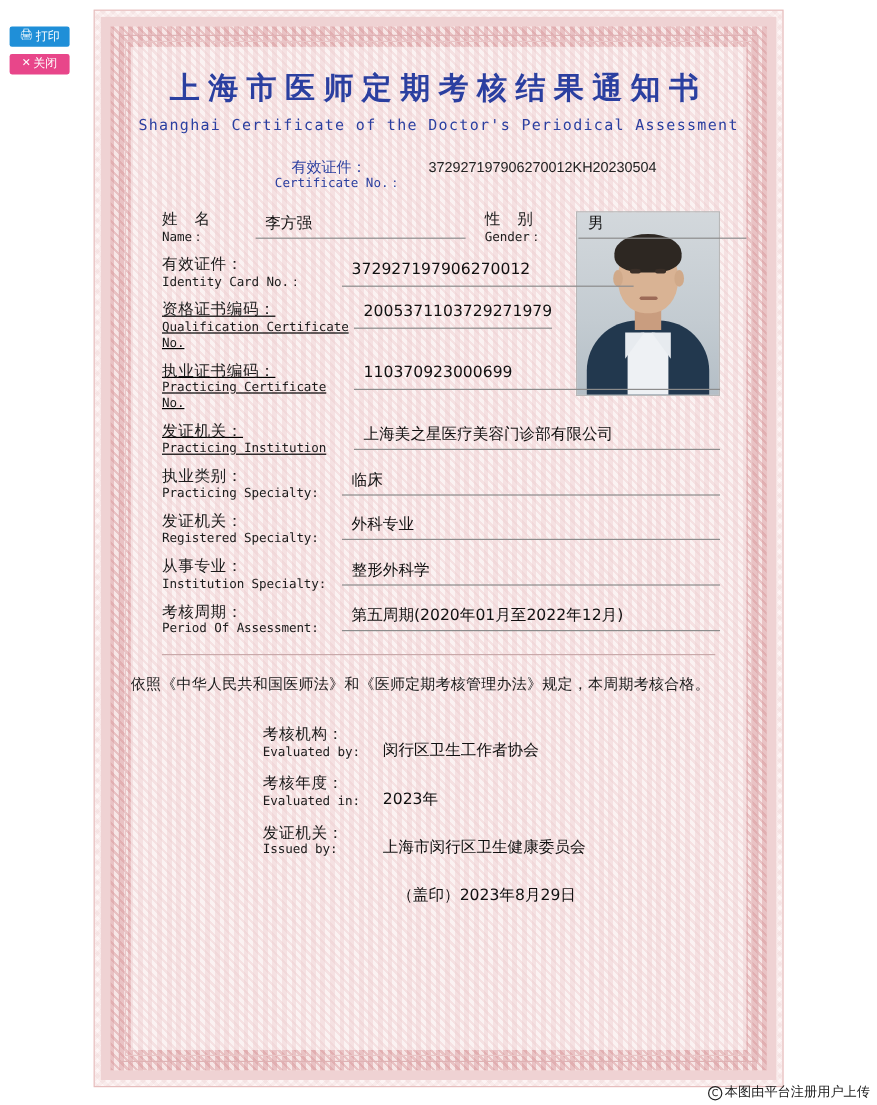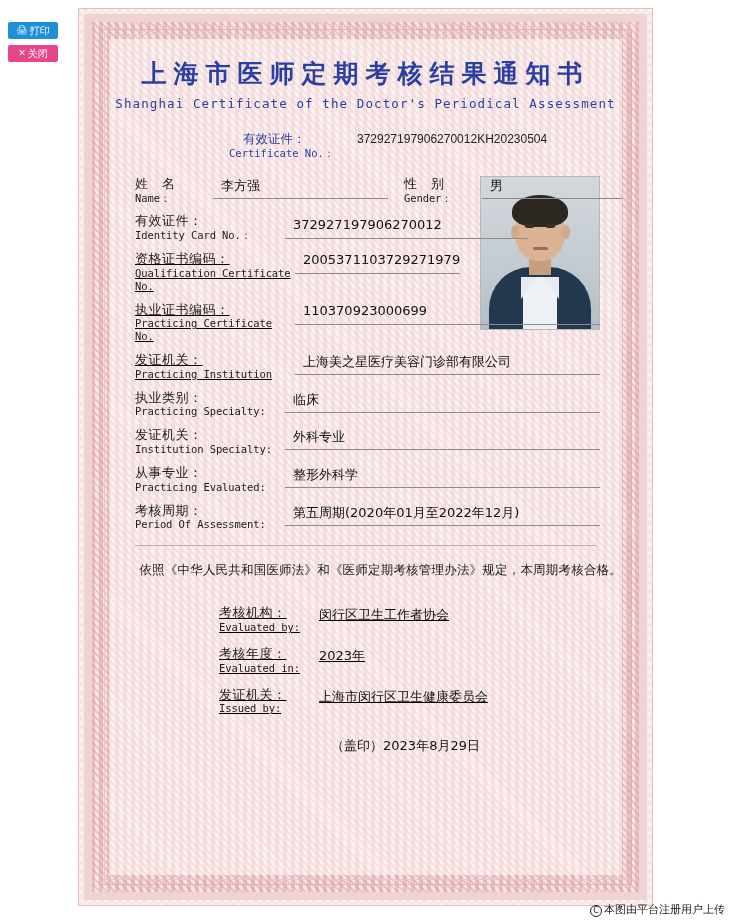--- a/index.html
+++ b/index.html
@@ -267,37 +267,36 @@
     left: 48px; top: 76px; width: 22px; height: 22px;
     background: #c99d7f;
   }
 
   
   .divider {
     border-top: 1px solid #c9a9aa;
     margin: 14px 26px 0 26px;
   }
   .statement {
-    text-align: right;
+    text-align: left;
     font-size: 12.5px;
     color: #1b1b1b;
     margin-top: 16px;
     font-family: "DejaVu Sans", sans-serif;
     letter-spacing: 0.2px;
   }
 
   
   .footer {
     margin: 26px 0 0 110px;
   }
   .frow {
     display: flex;
-    align-items: flex-start;
+    align-items: flex-end;
     margin-bottom: 12px;
-    text-decoration: underline;
   }
   .frow .lab { width: 100px; }
   .frow .fval {
     font-size: 13px;
     color: #111;
     padding-top: 1px;
     font-family: "DejaVu Sans", sans-serif;
   }
   .seal-line {
     text-align: center;
@@ -428,29 +427,29 @@
         <div class="lab w150">
           <span class="cn">执业类别：</span>
           <span class="en">Practicing Specialty:</span>
         </div>
         <div class="val">临床</div>
       </div>
 
       <div class="row">
         <div class="lab w150">
           <span class="cn">发证机关：</span>
-          <span class="en">Institution Specialty:</span>
+          <span class="en">Registered Specialty:</span>
         </div>
         <div class="val">外科专业</div>
       </div>
 
       <div class="row">
         <div class="lab w150">
           <span class="cn">从事专业：</span>
-          <span class="en">Practicing Evaluated:</span>
+          <span class="en">Institution Specialty:</span>
         </div>
         <div class="val">整形外科学</div>
       </div>
 
       <div class="row">
         <div class="lab w150">
           <span class="cn">考核周期：</span>
           <span class="en">Period Of Assessment:</span>
         </div>
         <div class="val">第五周期(2020年01月至2022年12月)</div>

